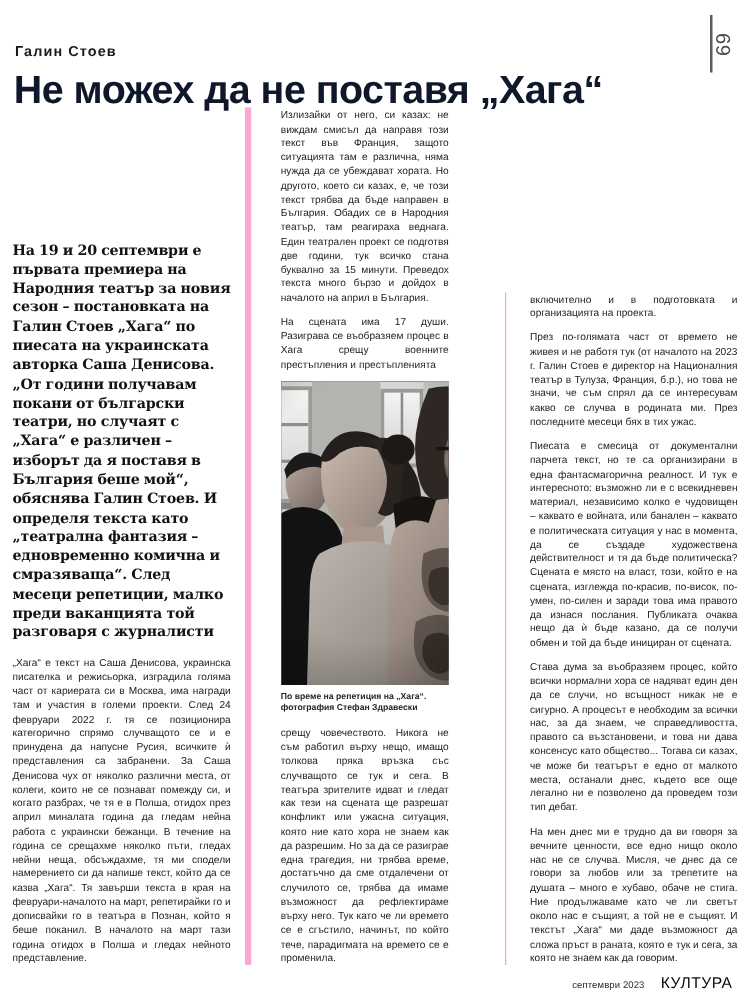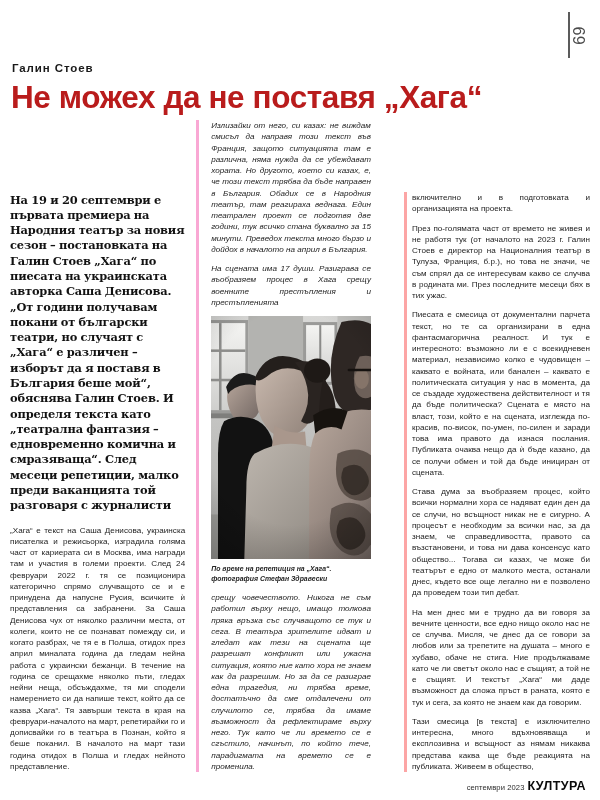--- a/index.html
+++ b/index.html
@@ -50,56 +50,56 @@
     font-weight: 400;
     letter-spacing: 0.5px;
     color: #4a4a4a;
     margin-left: 2px;
     line-height: 1;
   }
 
   
   .byline {
     margin: 0;
-    padding: 62px 0 0 2px;
+    padding: 36px 0 0 2px;
     font-size: 11.5px;
     font-weight: 700;
     letter-spacing: 0.9px;
     color: #1a1a1a;
   }
   .headline {
     margin: 7px 0 0 0;
     padding: 0 0 0 1px;
     font-size: 31.5px;
     line-height: 1.04;
     font-weight: 700;
     letter-spacing: -0.4px;
-    color: #b91c1c;
+    color: #0f172a;
     white-space: nowrap;
   }
 
   
   .columns {
     position: absolute;
     top: 143px;
     left: 10px;
     right: 10px;
     bottom: 28px;
     display: flex;
     gap: 0;
     align-items: flex-end;
   }
   .col {
     width: 33.3333%;
     box-sizing: border-box;
     position: relative;
   }
   .col-left   { padding-right: 11px; }
-  .col-mid    { padding: 0 12px; border-left: 3px solid #f9a8d4; font-style: italic; }
-  .col-right  { padding-left: 5px; border-left: 3px solid #fca5a5; margin-left: 21px; }
+  .col-mid    { padding: 0 24px; border-left: 5px solid #f9a8d4; }
+  .col-right  { padding-left: 19px; border-left: 1px solid #fca5a5; margin-left: 21px; }
 
   
   .lead {
     margin: 0 0 11px 0;
     font-family: "DejaVu Serif", "Liberation Serif", serif;
     font-weight: 700;
     font-size: 11.4px;
     line-height: 1.34;
     color: #121212;
     letter-spacing: -0.15px;
@@ -140,30 +140,30 @@
 
   
   .footer {
     position: absolute;
     left: 10px;
     right: 14px;
     bottom: 7px;
     display: flex;
     align-items: baseline;
     justify-content: flex-end;
-    gap: 3px;
+    gap: 13px;
   }
   .footer-date {
     font-size: 7.6px;
     color: #2a2a2a;
     letter-spacing: 0.1px;
   }
   .footer-brand {
     font-size: 12.5px;
-    font-weight: 700;
+    font-weight: 400;
     letter-spacing: 0.4px;
     color: #0a0a0a;
   }
 </style>
 </head>
 <body>
 
 <div class="page">
 
   <div class="folio">
@@ -279,21 +279,20 @@
 
       <p class="body-p">срещу човечеството. Никога не съм работил върху нещо, имащо толкова пряка връзка със случващото се тук и сега. В театъра зрителите идват и гледат как тези на сцената ще разрешат конфликт или ужасна ситуация, която ние като хора не знаем как да разрешим. Но за да се разиграе една трагедия, ни трябва време, достатъчно да сме отдалечени от случилото се, трябва да имаме възможност да рефлектираме върху него. Тук като че ли времето се е сгъстило, начинът, по който тече, парадигмата на времето се е променила.</p>
     </div>
 
     <div class="col col-right">
       <p class="body-p">включително и в подготовката и организацията на проекта.</p>
       <p class="body-p">През по-голямата част от времето не живея и не работя тук (от началото на 2023 г. Галин Стоев е директор на Националния театър в Тулуза, Франция, б.р.), но това не значи, че съм спрял да се интересувам какво се случва в родината ми. През последните месеци бях в тих ужас.</p>
       <p class="body-p">Пиесата е смесица от документални парчета текст, но те са организирани в една фантасмагорична реалност. И тук е интересното: възможно ли е с всекидневен материал, независимо колко е чудовищен – каквато е войната, или банален – каквато е политическата ситуация у нас в момента, да се създаде художествена действителност и тя да бъде политическа? Сцената е място на власт, този, който е на сцената, изглежда по-красив, по-висок, по-умен, по-силен и заради това има правото да изнася послания. Публиката очаква нещо да ѝ бъде казано, да се получи обмен и той да бъде инициран от сцената.</p>
       <p class="body-p">Става дума за въобразяем процес, който всички нормални хора се надяват един ден да се случи, но всъщност никак не е сигурно. А процесът е необходим за всички нас, за да знаем, че справедливостта, правото са възстановени, и това ни дава консенсус като общество... Тогава си казах, че може би театърът е едно от малкото места, останали днес, където все още легално ни е позволено да проведем този тип дебат.</p>
       <p class="body-p">На мен днес ми е трудно да ви говоря за вечните ценности, все едно нищо около нас не се случва. Мисля, че днес да се говори за любов или за трепетите на душата – много е хубаво, обаче не стига. Ние продължаваме като че ли светът около нас е същият, а той не е същият. И текстът „Хага“ ми даде възможност да сложа пръст в раната, която е тук и сега, за която не знаем как да говорим.</p>
-      <p class="body-p">Тази смесица [в текста] е изключително интересна, много вдъхновяваща и експлозивна и всъщност аз нямам никаква представа каква ще бъде реакцията на публиката. Живеем в общество,</p>
     </div>
 
   </div>
 
   <div class="footer">
     <span class="footer-date">септември 2023</span>
     <span class="footer-brand">КУЛТУРА</span>
   </div>
 
 </div>

